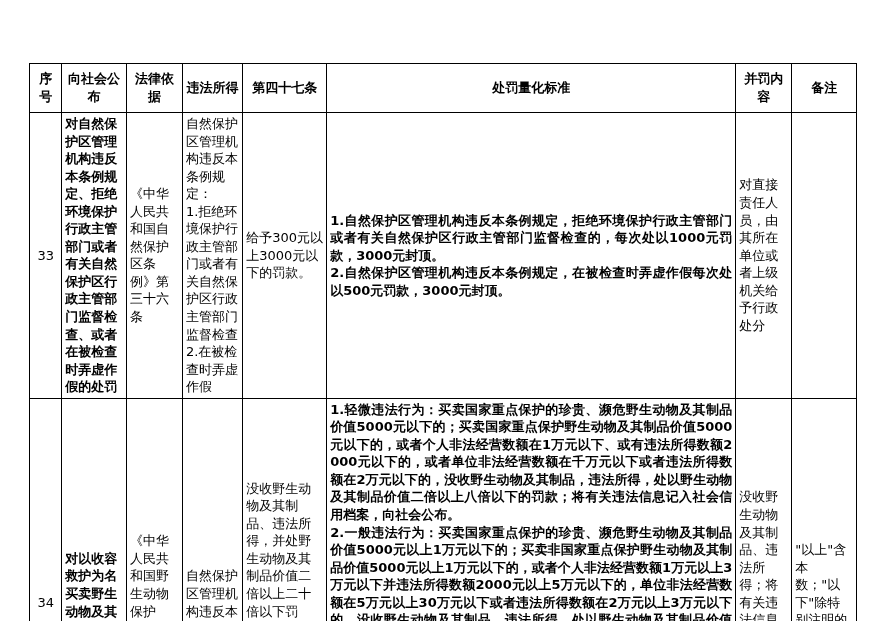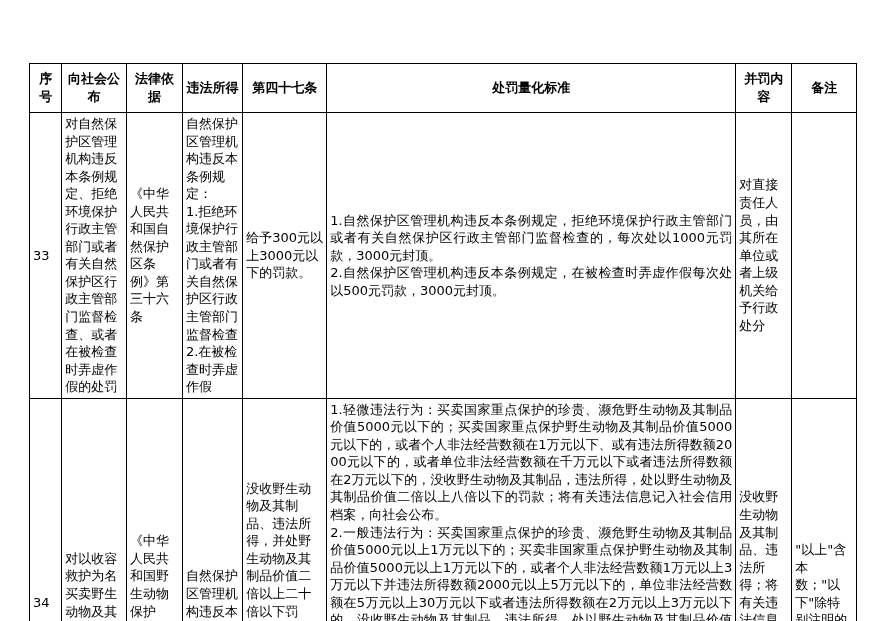--- a/index.html
+++ b/index.html
@@ -55,38 +55,40 @@
   .col-liab { width: 78px; }
   .col-std { width: 380px; }
   .col-merge { width: 52px; }
   .col-remark { width: 60px; }
 
   td.center {
     text-align: left;
     vertical-align: middle;
   }
   td.seq-cell {
+    text-align: center;
     font-size: 11px;
     vertical-align: middle;
   }
   td.bold-cell {
-    font-weight: normal;
+    font-weight: bold;
     vertical-align: middle;
     font-size: 8.5px;
     line-height: 1.4;
     margin-left: 40px;
   }
   td.top {
     vertical-align: top;
   }
   td.std-cell {
     vertical-align: top;
     font-size: 8.5px;
     line-height: 1.45;
     text-align: justify;
+    font-weight: bold;
   }
   .row-33 td { height: 170px; }
   .row-34 td { height: 245px; }
   .footer {
     position: absolute;
     left: 0;
     right: 0;
     bottom: 14px;
     text-align: center;
     font-size: 12px;

